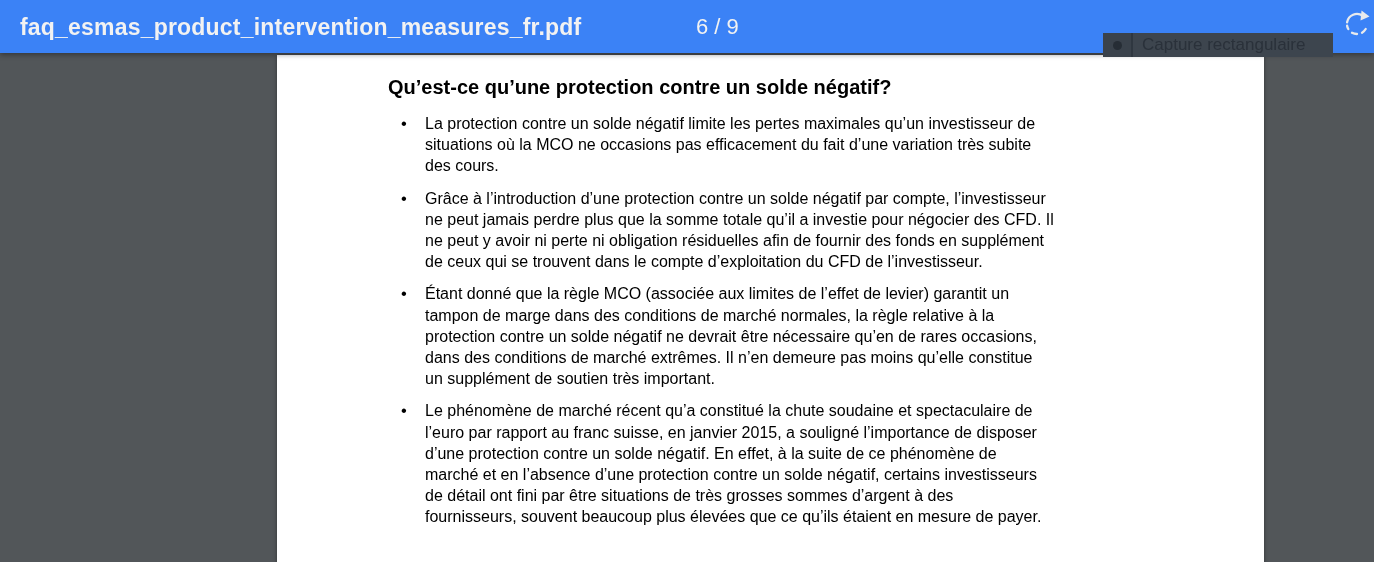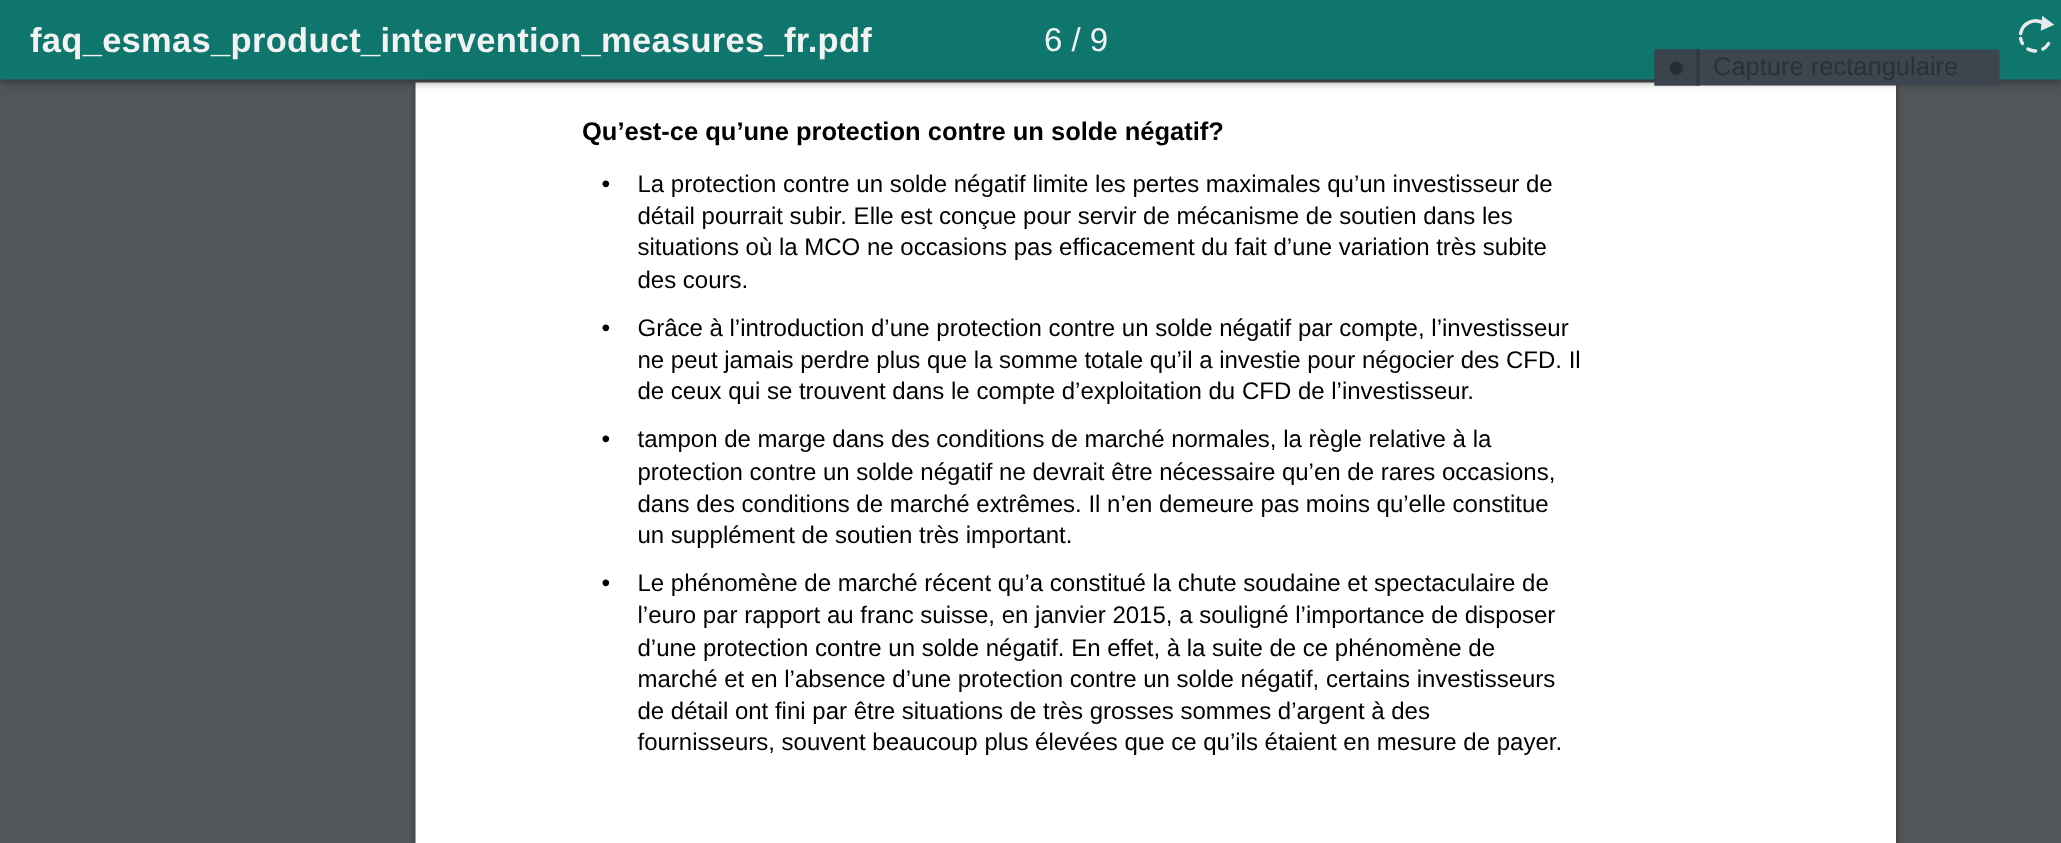--- a/index.html
+++ b/index.html
@@ -6,21 +6,21 @@
   html,body { width:1374px; height:562px; overflow:hidden; }
   body {
     position:relative;
     background:#525659;
     font-family:"Liberation Sans", sans-serif;
   }
 
   
   .toolbar {
     position:absolute; left:0; top:0; right:0; height:53px;
-    background:#0f766e;
+    background:#3b82f6;
     box-shadow:0 2px 5px rgba(0,0,0,0.35);
     z-index:5;
   }
   .filename {
     position:absolute; left:20px; top:50%; transform:translateY(-50%);
     color:#f2f2f2; font-weight:bold; font-size:23px; letter-spacing:0.2px;
     white-space:nowrap;
   }
   .page-indicator {
     position:absolute; left:696px; top:50%; transform:translateY(-50%);
@@ -48,21 +48,21 @@
 
   
   .page {
     position:absolute; left:277px; top:55px; width:987px; height:520px;
     background:#ffffff; box-shadow:0 1px 4px rgba(0,0,0,0.4); z-index:1;
   }
   .doc {
     position:absolute; left:111px; top:22px; width:770px; color:#000000;
   }
   .heading {
-    font-weight:bold; font-size:17px; line-height:21px; white-space:nowrap;
+    font-weight:bold; font-size:20px; line-height:21px; white-space:nowrap;
   }
   .bullets { margin-top:15px; }
   .bullet { display:flex; margin-bottom:11px; }
   .marker {
     width:37px; flex:0 0 37px; padding-left:13px;
     font-size:16.5px; line-height:21.2px;
   }
   .lines div {
     font-size:16px; line-height:21.2px; white-space:nowrap;
   }
@@ -98,38 +98,39 @@
 <div class="page">
   <div class="doc">
     <div class="heading">Qu’est-ce qu’une protection contre un solde négatif?</div>
 
     <div class="bullets">
 
       <div class="bullet">
         <div class="marker">•</div>
         <div class="lines">
           <div>La protection contre un solde négatif limite les pertes maximales qu’un investisseur de</div>
-          <div>détail pourrait subir. Elle est conçue pour servir de mécanisme de soutien dans les</div>
           <div>situations où la MCO ne occasions pas efficacement du fait d’une variation très subite</div>
           <div>des cours.</div>
         </div>
       </div>
 
       <div class="bullet">
         <div class="marker">•</div>
         <div class="lines">
           <div>Grâce à l’introduction d’une protection contre un solde négatif par compte, l’investisseur</div>
           <div>ne peut jamais perdre plus que la somme totale qu’il a investie pour négocier des CFD. Il</div>
+          <div>ne peut y avoir ni perte ni obligation résiduelles afin de fournir des fonds en supplément</div>
           <div>de ceux qui se trouvent dans le compte d’exploitation du CFD de l’investisseur.</div>
         </div>
       </div>
 
       <div class="bullet">
         <div class="marker">•</div>
         <div class="lines">
+          <div>Étant donné que la règle MCO (associée aux limites de l’effet de levier) garantit un</div>
           <div>tampon de marge dans des conditions de marché normales, la règle relative à la</div>
           <div>protection contre un solde négatif ne devrait être nécessaire qu’en de rares occasions,</div>
           <div>dans des conditions de marché extrêmes. Il n’en demeure pas moins qu’elle constitue</div>
           <div>un supplément de soutien très important.</div>
         </div>
       </div>
 
       <div class="bullet">
         <div class="marker">•</div>
         <div class="lines">

